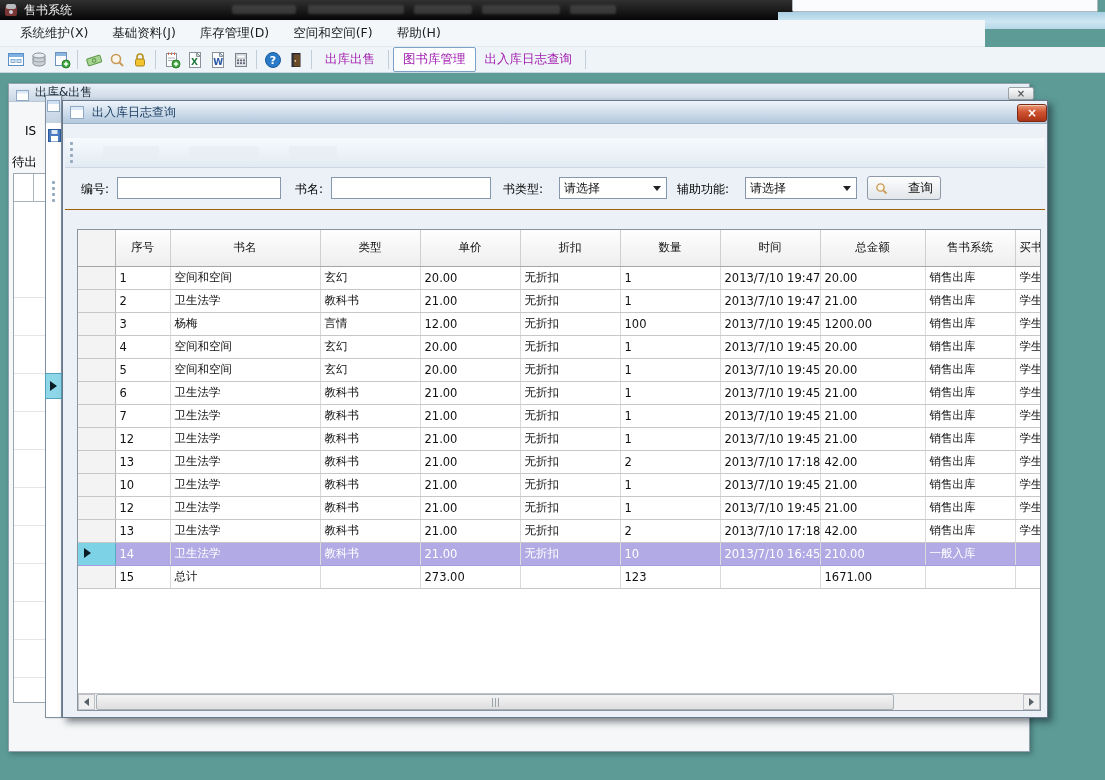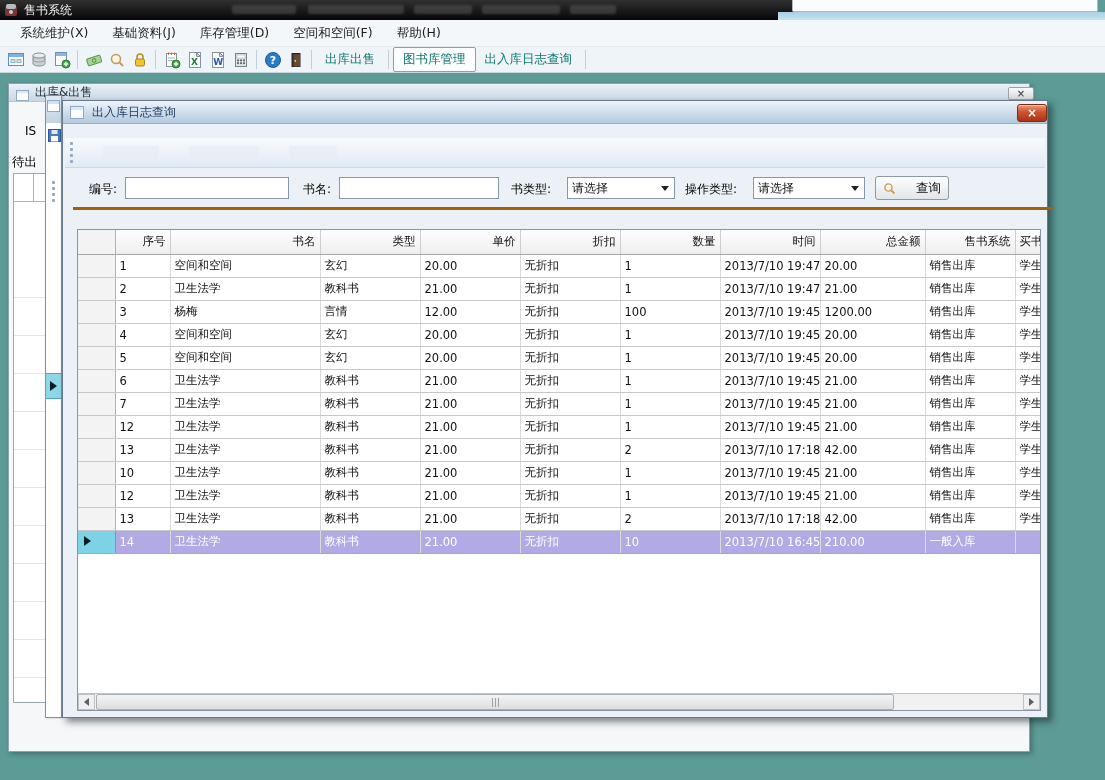--- a/index.html
+++ b/index.html
@@ -9,28 +9,28 @@
 
 
 .titlebar{left:0;top:0;width:956px;height:20px;background:linear-gradient(#303030,#060608);display:flex;align-items:center}
 .app-icon{margin:0 6px 0 4px;display:inline-flex}
 .app-title{color:#f2f2f2;font-size:12px}
 .smudge{position:absolute;top:5px;height:9px;background:#555;opacity:.55;border-radius:2px;filter:blur(1px)}
 .tr-whitebox{left:792px;top:0;width:306px;height:12px;background:#fbfcfd;border:1px solid #b2bac0;border-top:none;border-radius:0 0 2px 2px}
 .tr-blueband{left:778px;top:12px;width:327px;height:17px;background:linear-gradient(#a9d0e3,#cde6f2 55%,#b7d8e8)}
 
 
-.menubar{left:0;top:20px;width:1105px;height:27px;background:#f3f7fa;border-bottom:1px solid #e3e9ee;display:flex;align-items:center;padding-left:8px}
+.menubar{left:0;top:20px;width:985px;height:27px;background:#f3f7fa;border-bottom:1px solid #e3e9ee;display:flex;align-items:center;padding-left:8px}
 .menu-item{padding:4px 12px;font-size:12.5px;color:#1c1c1c;cursor:default}
 
 
 .toolbar{left:0;top:47px;width:1105px;height:26px;background:#eff4f8;border-bottom:1px solid #c9d5dd;display:flex;align-items:center;padding-left:4px}
 .tbicon{width:23px;height:23px;display:inline-flex;align-items:center;justify-content:center}
 .tsep{width:1px;height:19px;background:#c2cfd9;margin:0 4px}
-.tbtn{font-size:12.5px;padding:3px 9px;color:#0f766e;white-space:nowrap}
+.tbtn{font-size:12.5px;padding:3px 9px;color:#a21caf;white-space:nowrap}
 .tbtn.active{border:1px solid #7ba2c6;border-radius:2px;background:#fdfeff}
 
 
 .outer-win{left:8px;top:83px;width:1022px;height:669px;background:#f5f7f9;border:1px solid #93a1af;box-shadow:2px 2px 5px rgba(0,0,0,.28)}
 .ow-titlebar{left:0;top:0;width:100%;height:18px;background:linear-gradient(#eaf0f7,#c9d7e5);display:flex;align-items:flex-end;border-bottom:1px solid #b9c7d5}
 .ow-title{margin-left:6px;font-size:12px;color:#20303e}
 .win-ico{margin-left:7px;display:inline-flex}
 .ow-close{left:999px;top:2.5px;width:26px;height:13px;background:linear-gradient(#fafafa,#d6d9dc);border:1px solid #9aa2a8;border-radius:2px;color:#555;font-size:10px;font-weight:bold;line-height:11px;text-align:center}
 .frag-text{color:#000000;font-size:12px}
 .frag-listbox{left:4px;top:89px;width:33px;height:530px;background:#fff;border:1px solid #9aa6b0}
@@ -46,31 +46,31 @@
 .ms-arrowbtn{left:-1px;top:277px;width:17px;height:26px;background:#8ed7e9;border:1px solid #54a2bc;display:flex;align-items:center;justify-content:center}
 .tri-right{width:0;height:0;border-left:7px solid #0c1c24;border-top:5px solid transparent;border-bottom:5px solid transparent}
 
 
 .query-win{left:62px;top:100px;width:986px;height:618px;background:#ecf1f7;border:1px solid #66788a;box-shadow:4px 4px 7px rgba(8,18,28,.5)}
 .qw-titlebar{left:0;top:0;width:100%;height:23px;background:linear-gradient(#eef4fa,#b3c9de);border-bottom:1px solid #9db1c5;display:flex;align-items:center}
 .qw-title{margin-left:8px;font-size:12px;color:#17395f}
 .qw-close{left:954px;top:3px;width:30px;height:18px;background:linear-gradient(#ea9a76,#cf5230 45%,#a93416);border:1px solid #7c2a14;border-radius:3px;color:#fff;font-size:12px;font-weight:bold;line-height:16px;text-align:center;box-shadow:inset 0 1px 0 rgba(255,255,255,.5)}
 .qw-toolbar{left:2px;top:37px;width:980px;height:30px;background:linear-gradient(#f7fafd,#e1eaf3);border-bottom:1px solid #ccd7e1;display:flex;align-items:center;padding-left:5px}
 .ghostbtn{height:14px;background:#e7edf3;border-radius:2px;margin-left:30px;opacity:.8}
-.qw-form{left:10px;top:67px;width:980px;height:42px;border-bottom:3px solid #a16207}
+.qw-form{left:2px;top:67px;width:980px;height:42px;border-bottom:1px solid #a16207}
 .flabel{top:13px;font-size:12px;color:#000;white-space:nowrap}
 .finput{top:9px;height:22px;background:#fff;border:1px solid #8598ab;font-size:12px;padding:0 4px;font-family:inherit}
 .fcombo{top:9px;height:22px;background:#fff;border:1px solid #8598ab;font-size:12px;display:flex;align-items:center;padding-left:4px}
 .combo-arrow{position:absolute;right:5px;top:8px;width:0;height:0;border-top:5px solid #222;border-left:4px solid transparent;border-right:4px solid transparent}
 .qbtn{left:802px;top:8px;width:74px;height:24px;background:linear-gradient(#fdfdfd,#e2e6ea);border:1px solid #8d9aa6;border-radius:3px;display:flex;align-items:center;justify-content:center;gap:20px;font-size:12.5px;color:#111}
 
 
 .grid-panel{left:14px;top:128px;width:964px;height:482px;background:#fff;border:1px solid #8a949e;overflow:hidden}
 table.grid{table-layout:fixed;width:967px;border-collapse:collapse;font-size:11.5px}
-table.grid th{height:24px;font-weight:normal;text-align:right;padding:0 4px;background:linear-gradient(#fefefe,#eeeeee);border-right:1px solid #cfcfcf;border-bottom:1px solid #a6a6a6;white-space:nowrap;overflow:hidden}
+table.grid th{height:36px;font-weight:normal;text-align:center;padding:0 4px;background:linear-gradient(#fefefe,#eeeeee);border-right:1px solid #cfcfcf;border-bottom:1px solid #a6a6a6;white-space:nowrap;overflow:hidden}
 table.grid td{height:23px;padding:0 4px;border-right:1px solid #dadada;border-bottom:1px solid #c7c7c7;white-space:nowrap;overflow:hidden}
 table.grid td.sel-col,table.grid th.sel-col{background:#f3f3f3;border-right:1px solid #b2b2b2}
 tr.selected td{background:#b1aae5;color:#fff;border-bottom-color:#a49de0}
 tr.selected td.sel-col{background:#7ed2e6;border-right-color:#58aabf}
 .cur-arrow{display:inline-block;width:0;height:0;border-left:7px solid #0c1c24;border-top:5px solid transparent;border-bottom:5px solid transparent;margin-left:2px}
 
 
 .hscroll{position:absolute;left:0;bottom:0;width:962px;height:17px;background:#f1f1f1;border-top:1px solid #c2c2c2}
 .sb-btn{position:absolute;top:0;width:17px;height:16px;background:#f0f0f0;border:1px solid #bcc2c8;display:flex;align-items:center;justify-content:center}
 .sb-thumb{position:absolute;left:18px;top:0;width:798px;height:16px;background:linear-gradient(#f4f4f4,#dedede);border:1px solid #a8b0b8;border-radius:2px;display:flex;align-items:center;justify-content:center;gap:2px}
@@ -289,21 +289,21 @@
   <div class="abs qw-form">
     <span class="abs flabel" style="left:16px">编号:</span>
     <input class="abs finput" style="left: 52px; width: 164px;" value="">
     <span class="abs flabel" style="left:230px">书名:</span>
     <input class="abs finput" style="left: 266px; width: 160px;" value="">
     <span class="abs flabel" style="left:438px">书类型:</span>
     <div class="abs fcombo" style="left:494px;width:108px">
       <span>请选择</span>
       <span class="combo-arrow"></span>
     </div>
-    <span class="abs flabel" style="left:612px">操作类型:</span>
+    <span class="abs flabel" style="left:612px">辅助功能:</span>
     <div class="abs fcombo" style="left:680px;width:112px">
       <span>请选择</span>
       <span class="combo-arrow"></span>
     </div>
     <div class="abs qbtn">
       <svg width="13" height="13">
           <circle cx="5.5" cy="5.5" r="3.6" fill="#fcf6e8" stroke="#c89a58" stroke-width="1.4"></circle>
           <line x1="8.3" y1="8.3" x2="11.5" y2="11.5" stroke="#c89a58" stroke-width="1.8"></line>
         </svg>
       <span>查询</span>
@@ -503,20 +503,33 @@
             <td>卫生法学</td>
             <td>教科书</td>
             <td>21.00</td>
             <td>无折扣</td>
             <td>10</td>
             <td>2013/7/10 16:45</td>
             <td>210.00</td>
             <td>一般入库</td>
             <td></td>
           </tr>
+          <tr>
+            <td class="sel-col"></td>
+            <td>15</td>
+            <td>总计</td>
+            <td></td>
+            <td>273.00</td>
+            <td></td>
+            <td>123</td>
+            <td></td>
+            <td>1671.00</td>
+            <td></td>
+            <td></td>
+          </tr>
         </tbody>
     </table>
     <div class="hscroll">
       <span class="sb-btn" style="left:0">
           <span class="tri-l"></span>
         </span>
       <span class="sb-thumb">
           <i></i>
           <i></i>
           <i></i>

